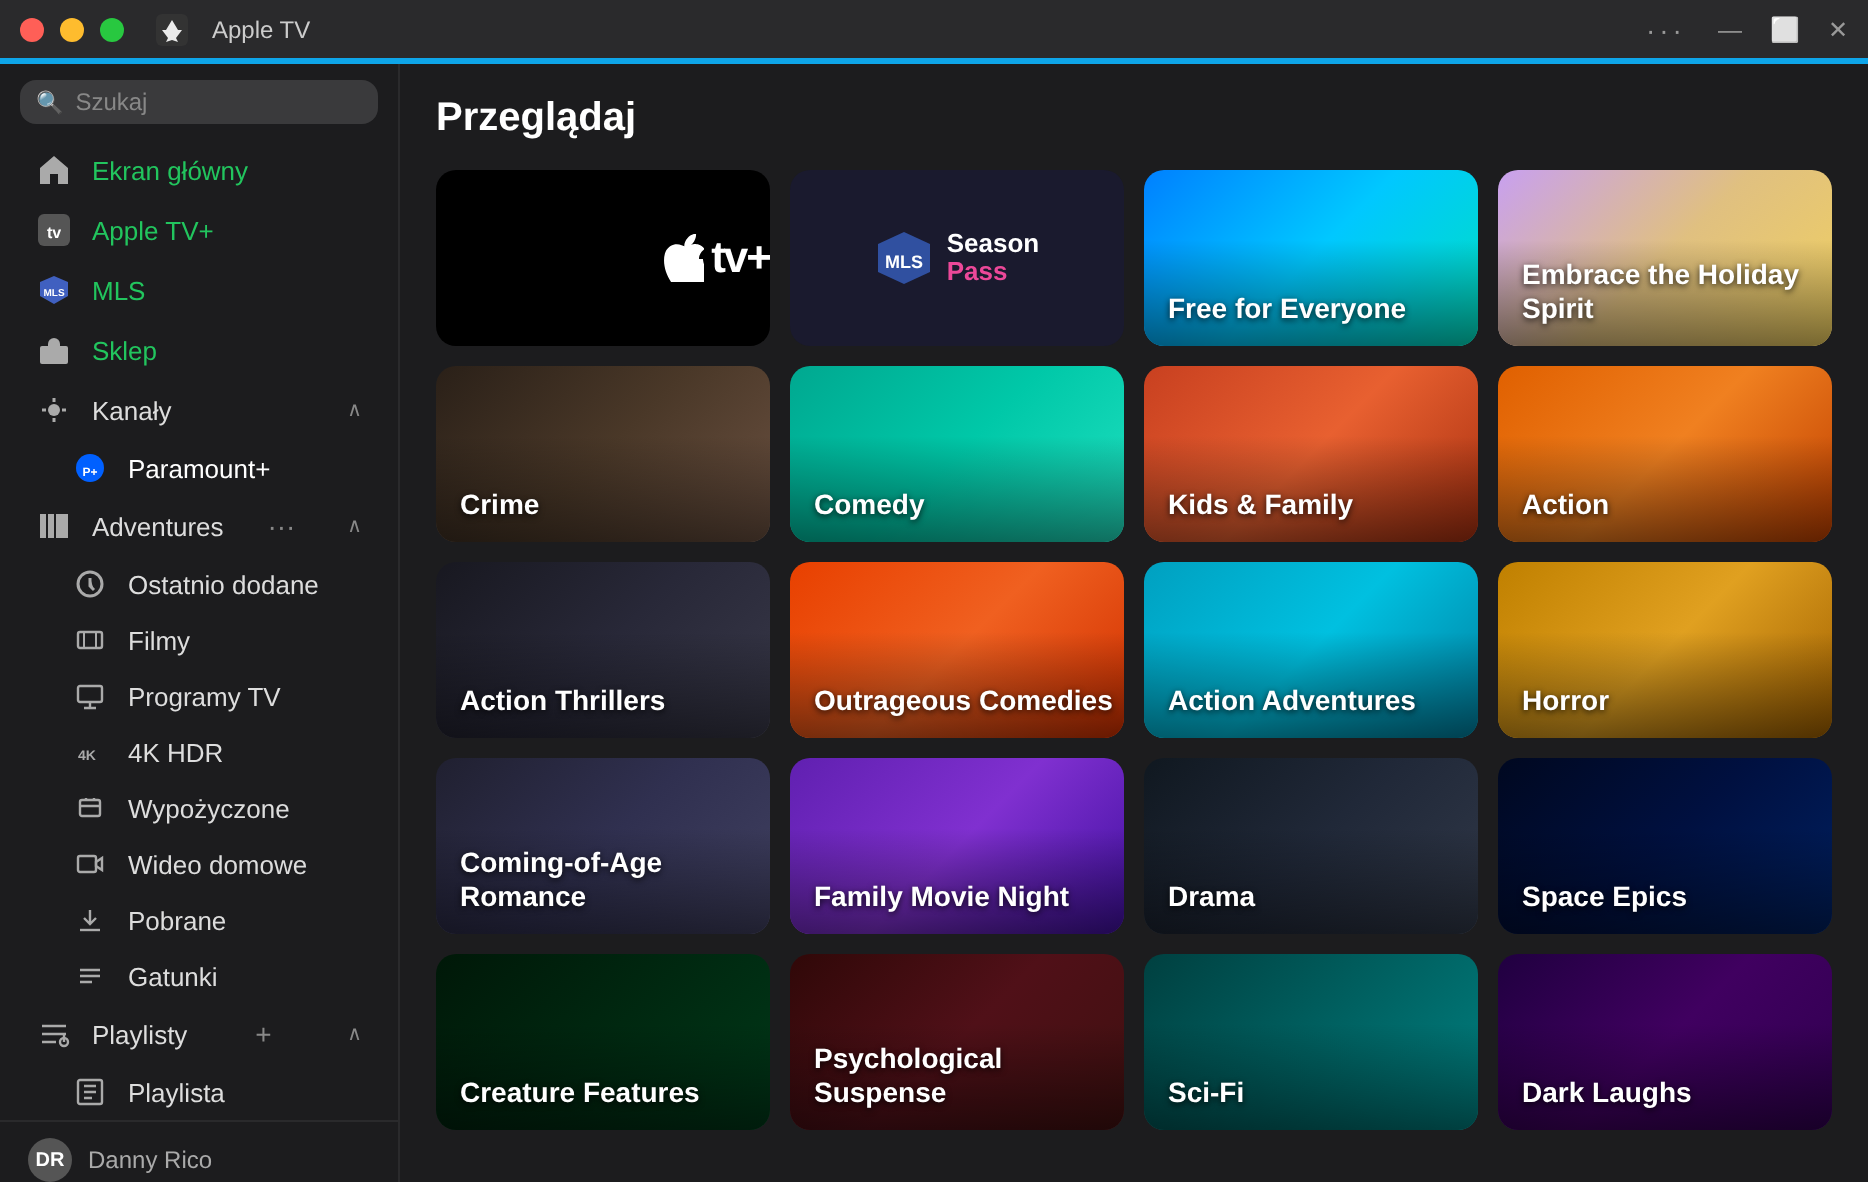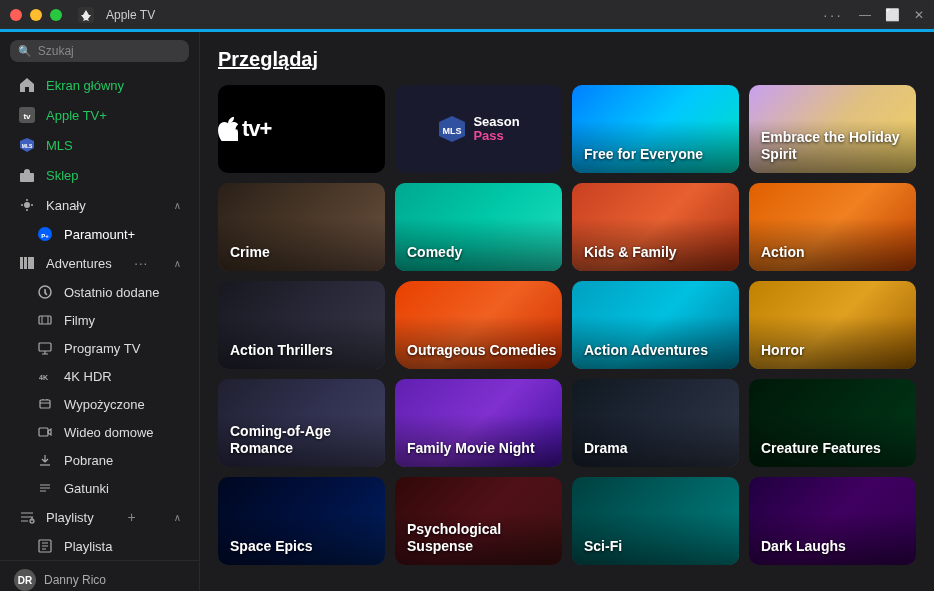--- a/index.html
+++ b/index.html
@@ -145,21 +145,20 @@
       padding: 16px 18px;
     }
     .main-content::-webkit-scrollbar { width: 4px; }
     .main-content::-webkit-scrollbar-thumb { background: #444; border-radius: 2px; }
 
     .page-title {
       font-size: 20px;
       font-weight: 700;
       color: #fff;
       margin-bottom: 14px;
-      text-decoration: underline;
     }
 
     .grid {
       display: grid;
       grid-template-columns: repeat(4, 1fr);
       gap: 10px;
     }
 
     .grid-item {
       border-radius: 10px;
@@ -176,30 +175,30 @@
       left: 12px;
       font-size: 14px;
       font-weight: 700;
       color: #fff;
       line-height: 1.2;
       text-shadow: 0 1px 3px rgba(0,0,0,0.8);
       z-index: 2;
     }
 
     
-    .card-appletv { background: #000; display: flex; align-items: center; justify-content: flex-start; }
+    .card-appletv { background: #000; display: flex; align-items: center; justify-content: flex-end; }
     .card-mlspass { background: #1a1a2e; display: flex; align-items: center; justify-content: center; flex-direction: column; }
     .card-free { background: linear-gradient(135deg, #0080ff, #00c8ff, #00e0c0); }
     .card-holiday { background: linear-gradient(135deg, #c8a0f0, #e0c080, #f0d060); }
     .card-crime { background: linear-gradient(135deg, #2a2018, #4a3828, #6a5040); }
     .card-kids { background: linear-gradient(135deg, #c84020, #e86030, #a83010); }
     .card-comedy { background: linear-gradient(135deg, #00a890, #00c8a8, #20e0c0); }
     .card-action { background: linear-gradient(135deg, #e06000, #f08020, #c04000); }
     .card-thrillers { background: linear-gradient(135deg, #181820, #282838, #383848); }
-    .card-comedies { background: linear-gradient(135deg, #e84000, #f06020, #d03000); border-radius: 18px; }
+    .card-comedies { background: linear-gradient(135deg, #e84000, #f06020, #d03000); }
     .card-adventures { background: linear-gradient(135deg, #00a0c0, #00c0e0, #0080a0); }
     .card-horror { background: linear-gradient(135deg, #c08000, #e0a020, #a06000); }
     .card-romance { background: linear-gradient(135deg, #202030, #303050, #404060); }
     .card-family { background: linear-gradient(135deg, #6020b0, #8030d0, #4010a0); }
     .card-drama { background: linear-gradient(135deg, #101820, #202838, #303848); }
     .card-space { background: linear-gradient(135deg, #000820, #001040, #002060); }
     .card-creature { background: linear-gradient(135deg, #001808, #002810, #003818); }
     .card-psychological { background: linear-gradient(135deg, #300808, #501018, #401010); }
     .card-scifi { background: linear-gradient(135deg, #004040, #006060, #008080); }
     .card-dark { background: linear-gradient(135deg, #200040, #400060, #300050); }
@@ -513,28 +512,28 @@
       </div>
 
       <div class="grid-item card-family">
         <div class="grid-item-label">Family Movie Night</div>
       </div>
 
       <div class="grid-item card-drama">
         <div class="grid-item-label">Drama</div>
       </div>
 
+      <div class="grid-item card-space">
+        <div class="grid-item-label">Space Epics</div>
+      </div>
+
       <div class="grid-item card-creature">
         <div class="grid-item-label">Creature Features</div>
       </div>
 
-      <div class="grid-item card-space">
-        <div class="grid-item-label">Space Epics</div>
-      </div>
-
       <div class="grid-item card-psychological">
         <div class="grid-item-label">Psychological Suspense</div>
       </div>
 
       <div class="grid-item card-scifi">
         <div class="grid-item-label">Sci-Fi</div>
       </div>
 
       <div class="grid-item card-dark">
         <div class="grid-item-label">Dark Laughs</div>

